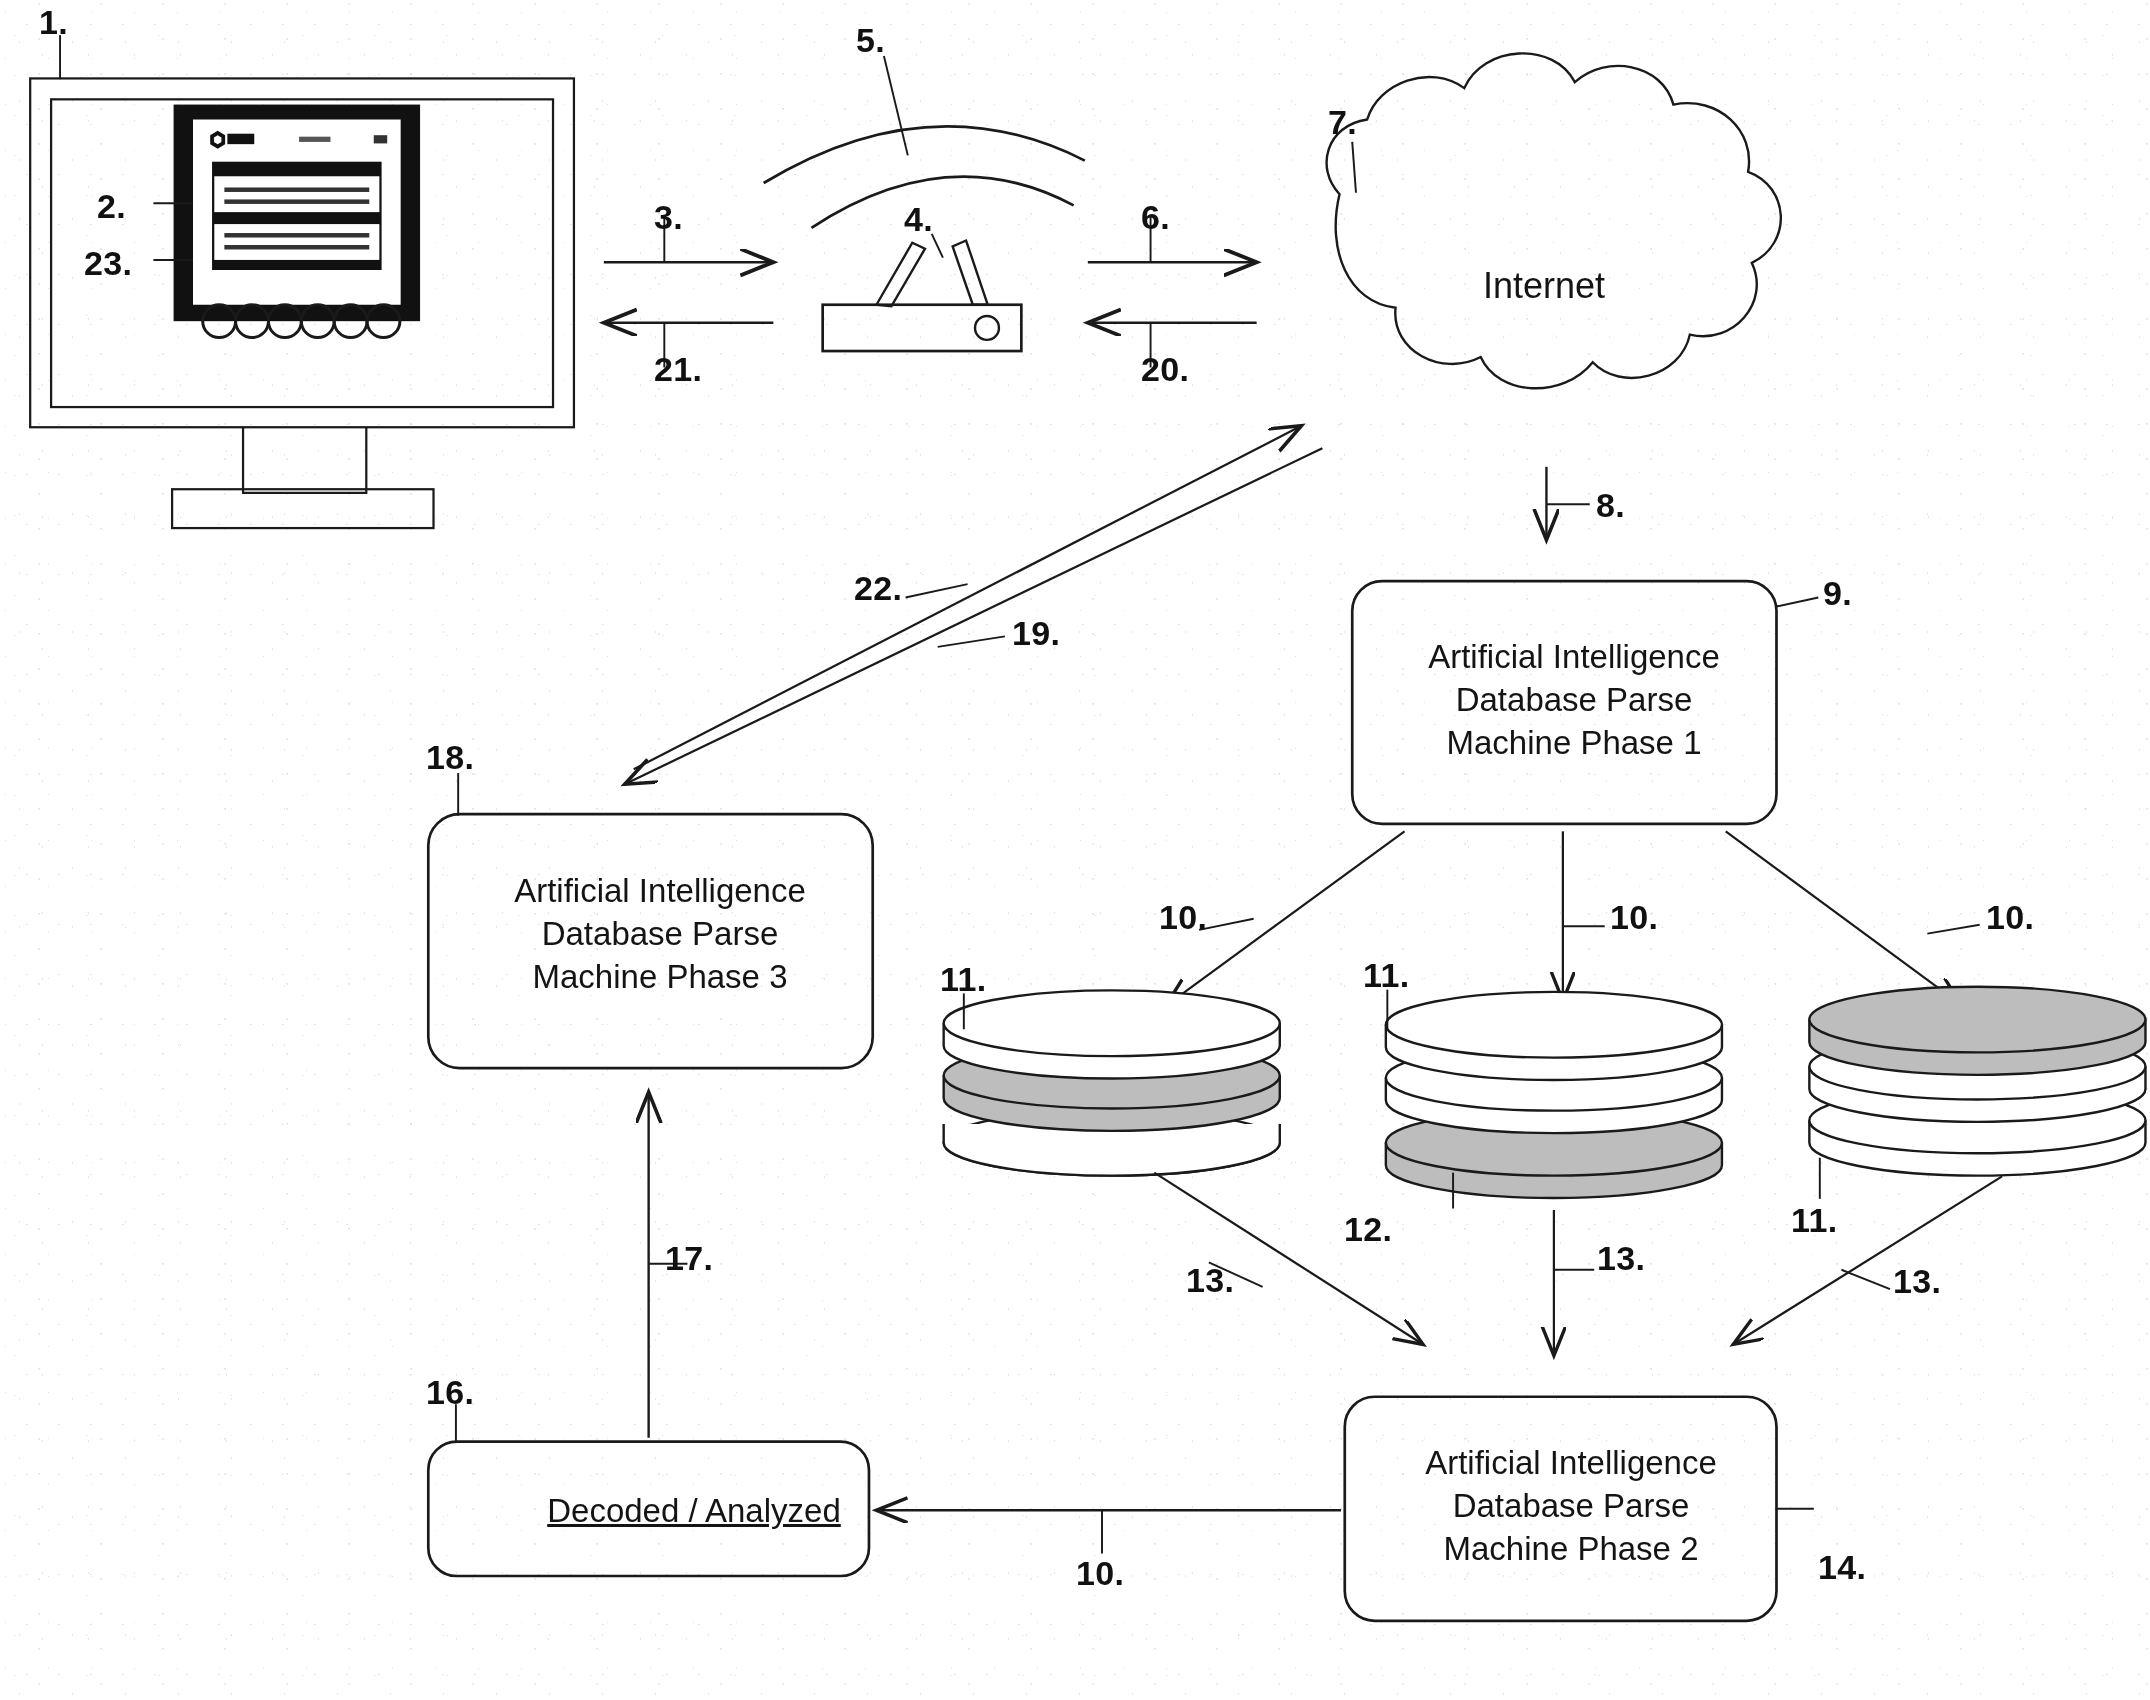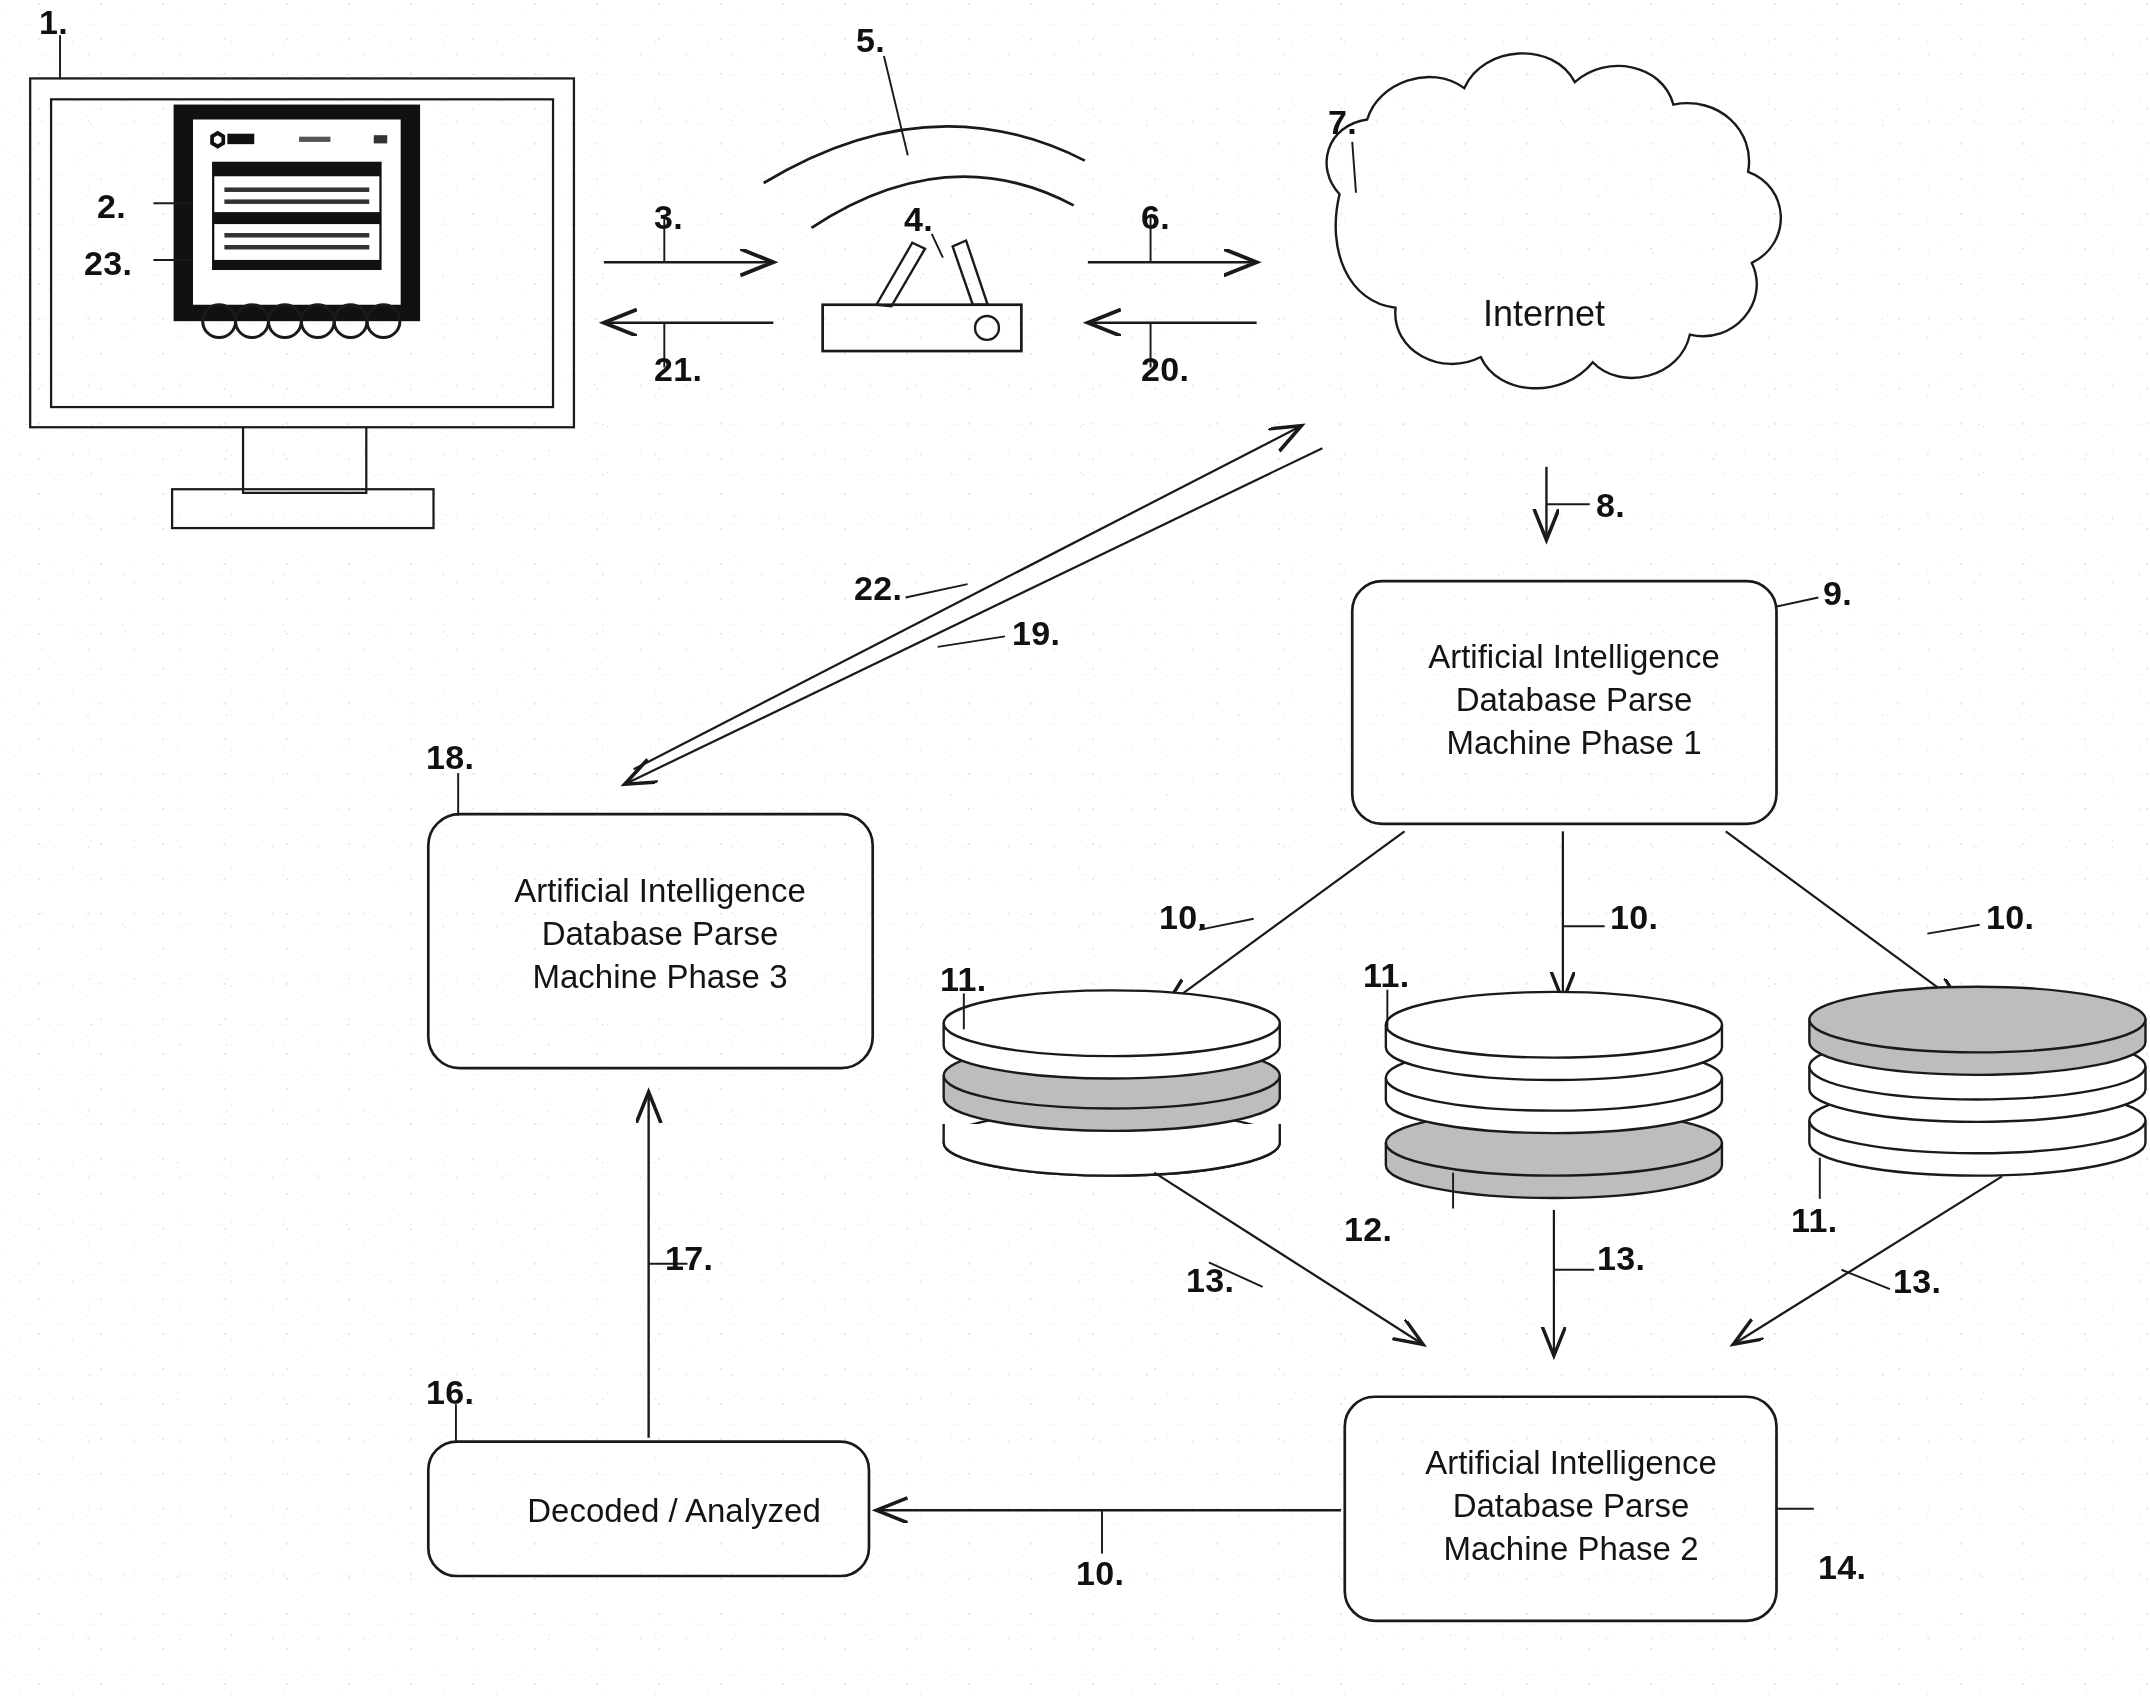--- a/index.html
+++ b/index.html
@@ -56,21 +56,20 @@
     line-height: 1.30;
     white-space: pre-line;
     padding-left: 10px;
   }
   .cloudlabel {
     position: absolute;
     font-family: "Liberation Sans", sans-serif;
     font-size: 36px;
     color: #141414;
     white-space: nowrap;
-    margin-top: 28px;
   }
 </style>
 </head>
 <body>
 
 <div id="page">
 
   <div id="noise"></div>
 
   <svg class="svg-layer" viewBox="0 0 2879 2276">
@@ -319,16 +318,16 @@
 Machine Phase 1</div>
 
   <div class="boxlabel" style="left:1345px;top:1442px;width:432px;">Artificial Intelligence
 Database Parse
 Machine Phase 2</div>
 
   <div class="boxlabel" style="left:428px;top:870px;width:444px;">Artificial Intelligence
 Database Parse
 Machine Phase 3</div>
 
-  <div class="boxlabel" style="left:428px;top:1490px;width:472px;">Decoded / Analyzed</div>
+  <div class="boxlabel" style="left:448px;top:1490px;width:472px;text-decoration:underline;">Decoded / Analyzed</div>
 
 </div>
 
 
 </body></html>

